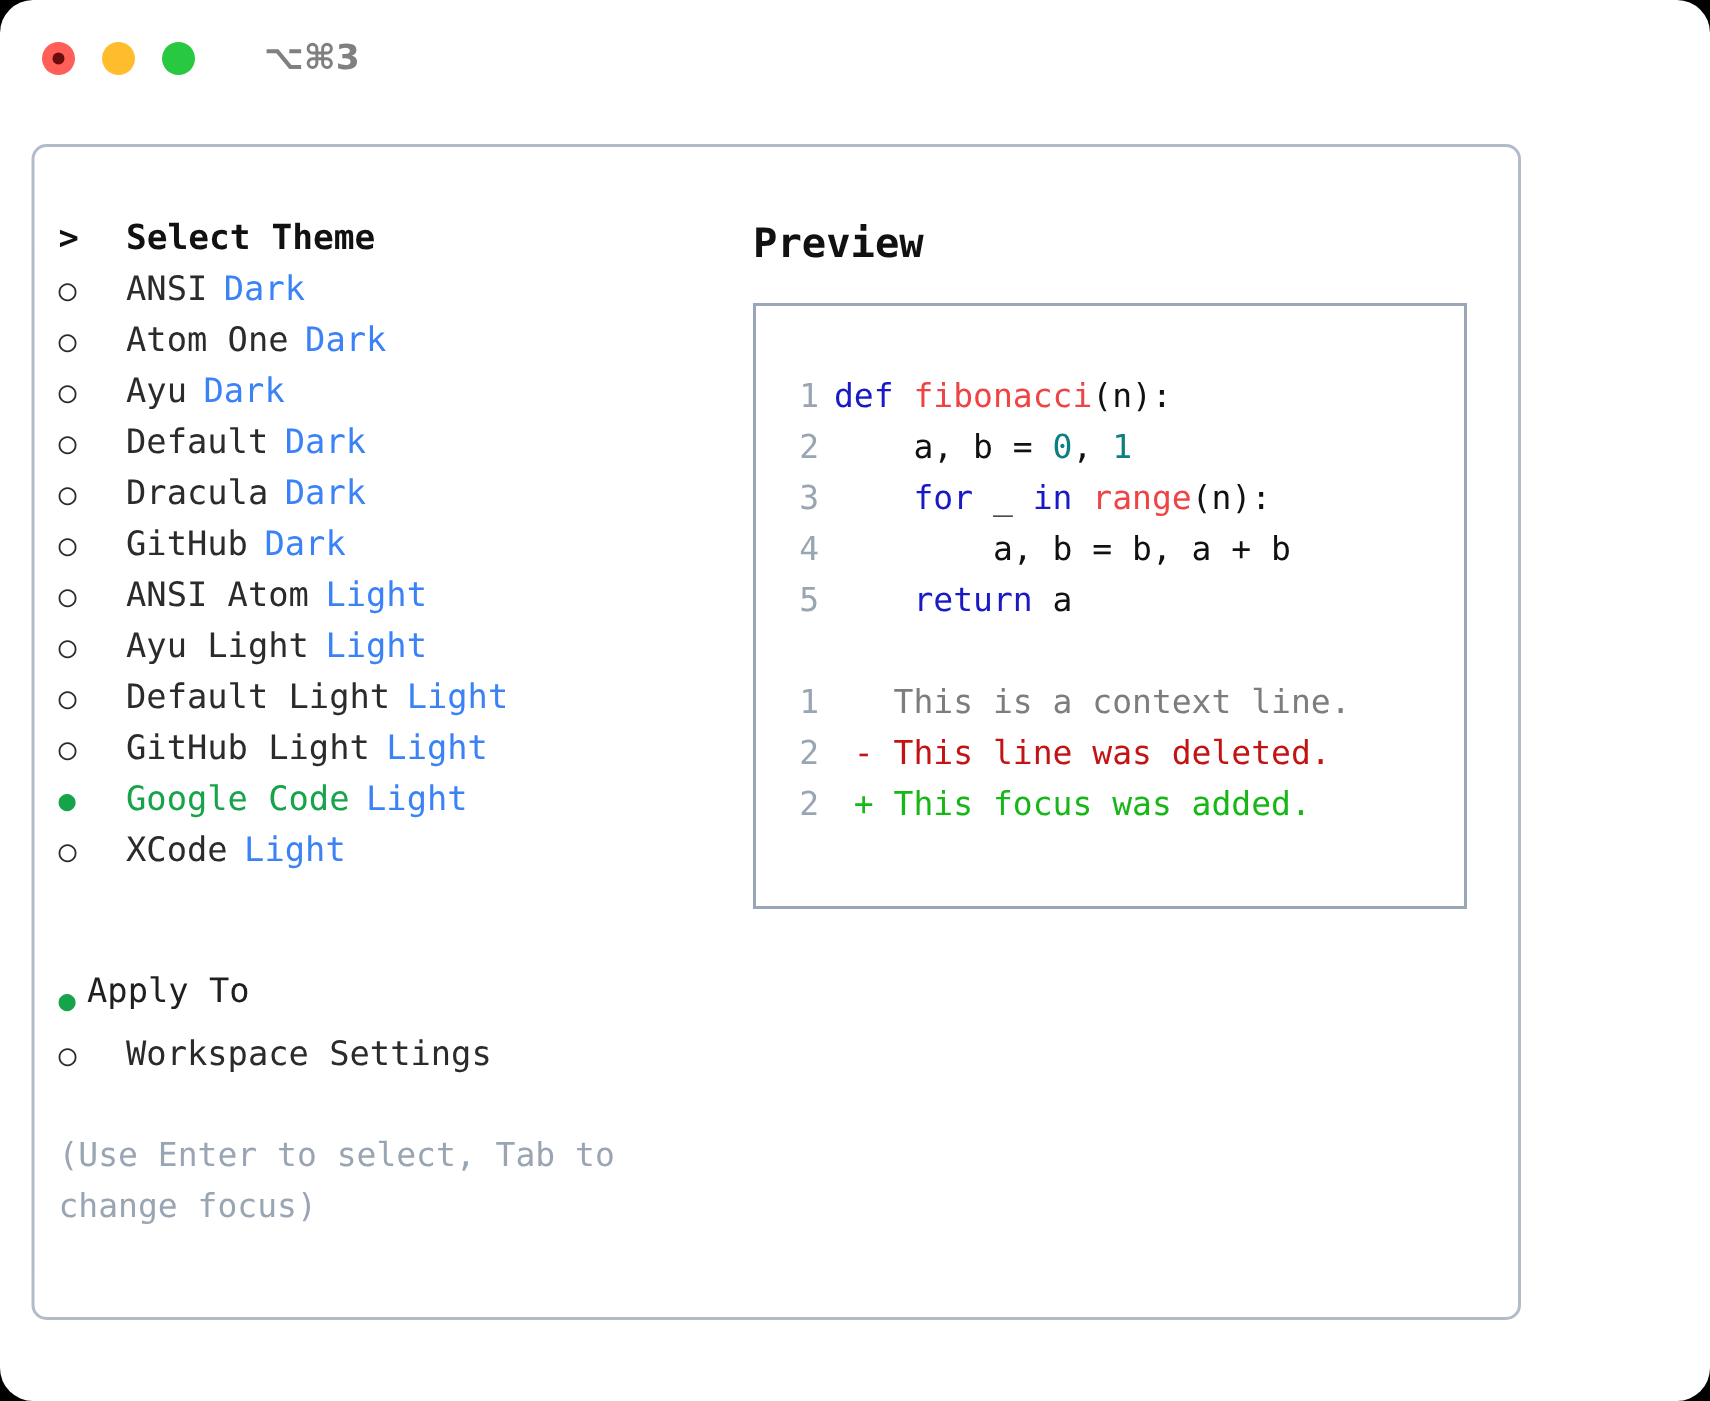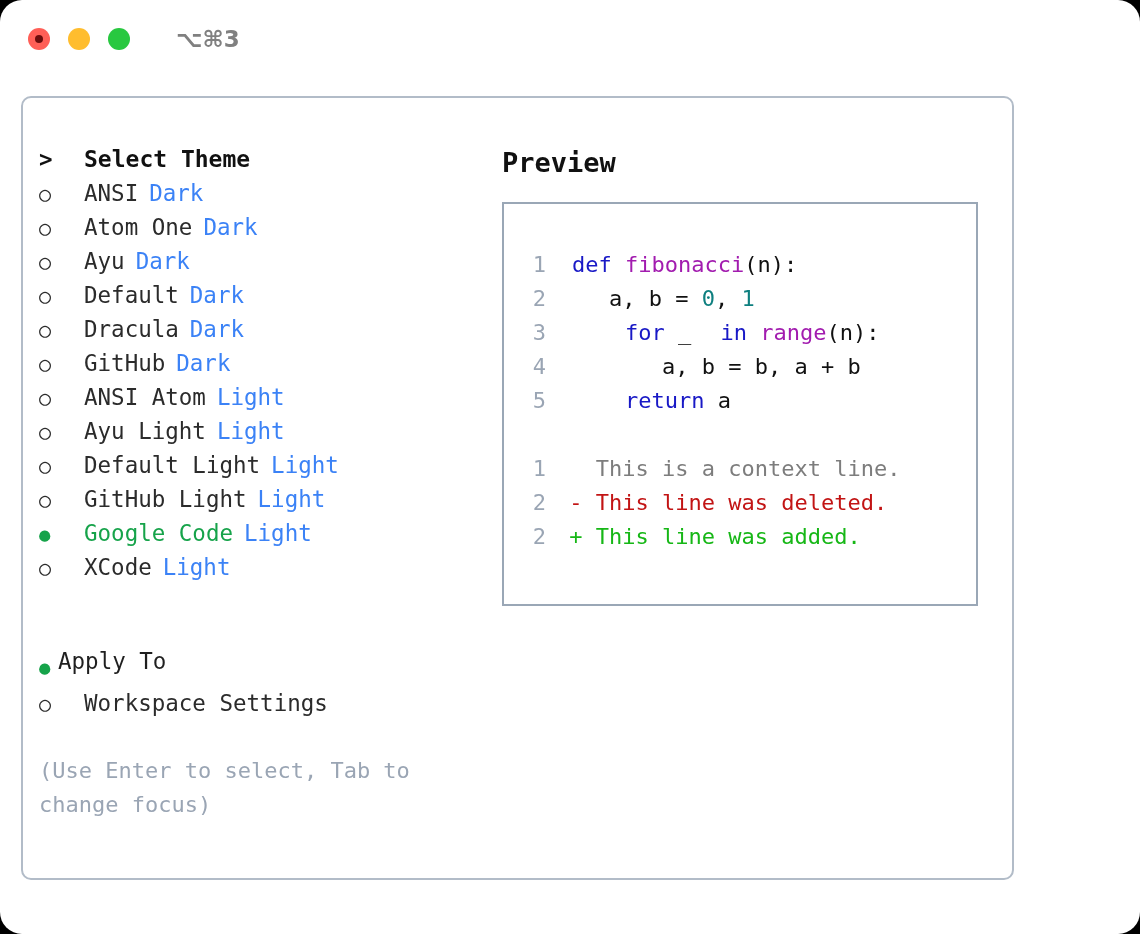--- a/index.html
+++ b/index.html
@@ -184,22 +184,22 @@
     white-space: pre;
     color: #111111;
   }
   .ln {
     display: inline-block;
     width: 26px;
     text-align: right;
     color: #9aa5b4;
     margin-right: 10px;
   }
-  .kw   { color: #1919c6; margin-left: 16px; }
-  .fn   { color: #a21caf; text-align: right; }
+  .kw   { color: #1919c6; }
+  .fn   { color: #ef4444; text-align: right; }
   .num  { color: #0e7f7f; }
   .plain{ color: #111111; }
 
   .diff-gap { height: 34px; }
   .diff-ctx { color: #7d7d7d; }
   .diff-del { color: #c21414; }
   .diff-add { color: #16b716; }
 </style>
 </head>
 <body>
@@ -263,20 +263,20 @@
               <div class="code-line"><span class="ln">1</span><span class="kw">def </span><span class="fn">fibonacci</span><span class="plain">(n):</span></div>
               <div class="code-line"><span class="ln">2</span><span class="plain">    a, b = </span><span class="num">0</span><span class="plain">, </span><span class="num">1</span></div>
               <div class="code-line"><span class="ln">3</span><span class="plain">    </span><span class="kw">for</span><span class="plain"> _ </span><span class="kw">in</span><span class="plain"> </span><span class="fn">range</span><span class="plain">(n):</span></div>
               <div class="code-line"><span class="ln">4</span><span class="plain">        a, b = b, a + b</span></div>
               <div class="code-line"><span class="ln">5</span><span class="plain">    </span><span class="kw">return</span><span class="plain"> a</span></div>
             </div>
           <div class="diff-gap"></div>
           <div id="diff-block">
               <div class="code-line"><span class="ln">1</span><span class="diff-ctx">   This is a context line.</span></div>
               <div class="code-line"><span class="ln">2</span><span class="diff-del"> - This line was deleted.</span></div>
-              <div class="code-line"><span class="ln">2</span><span class="diff-add"> + This line was added.</span></div>
+              <div class="code-line"><span class="ln">2</span><span class="diff-add"> + This focus was added.</span></div>
             </div>
         </div>
       </div>
 
     </div>
   </div>
 </div>
 
 </body></html>

